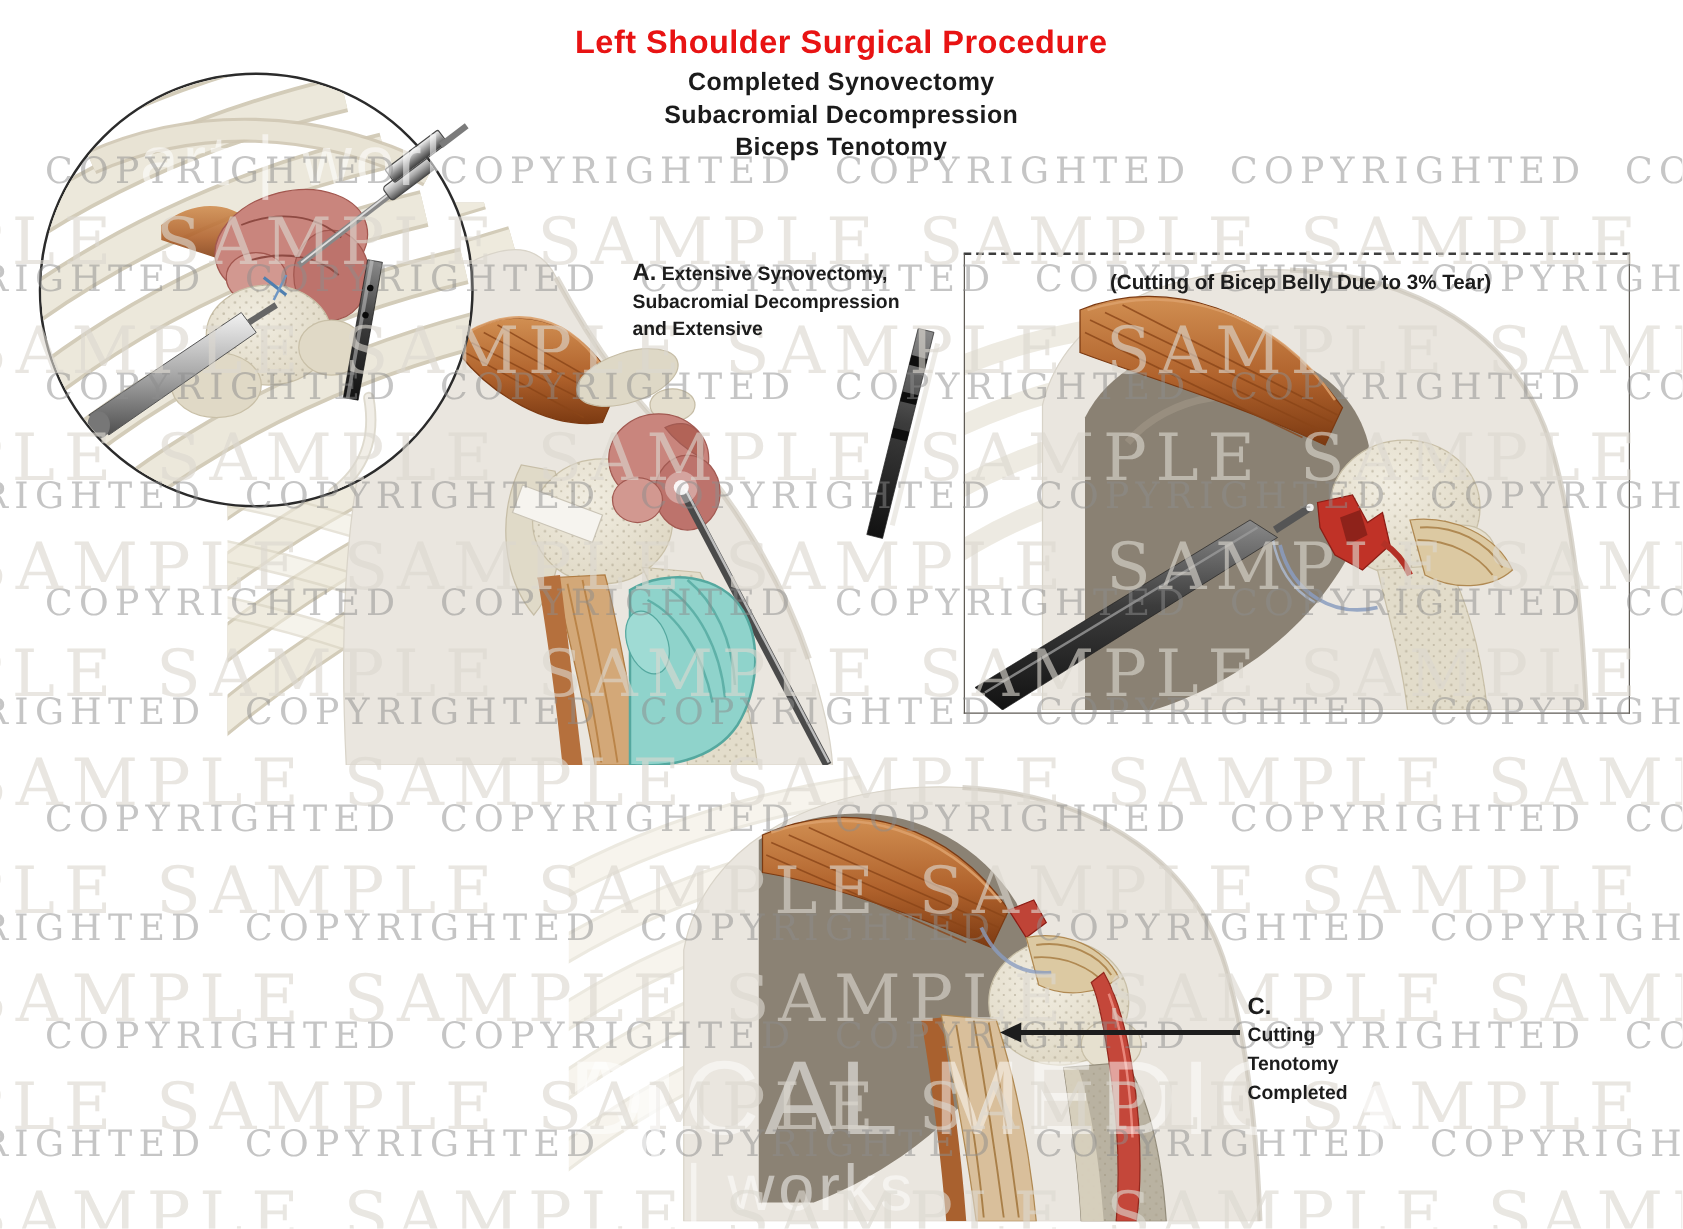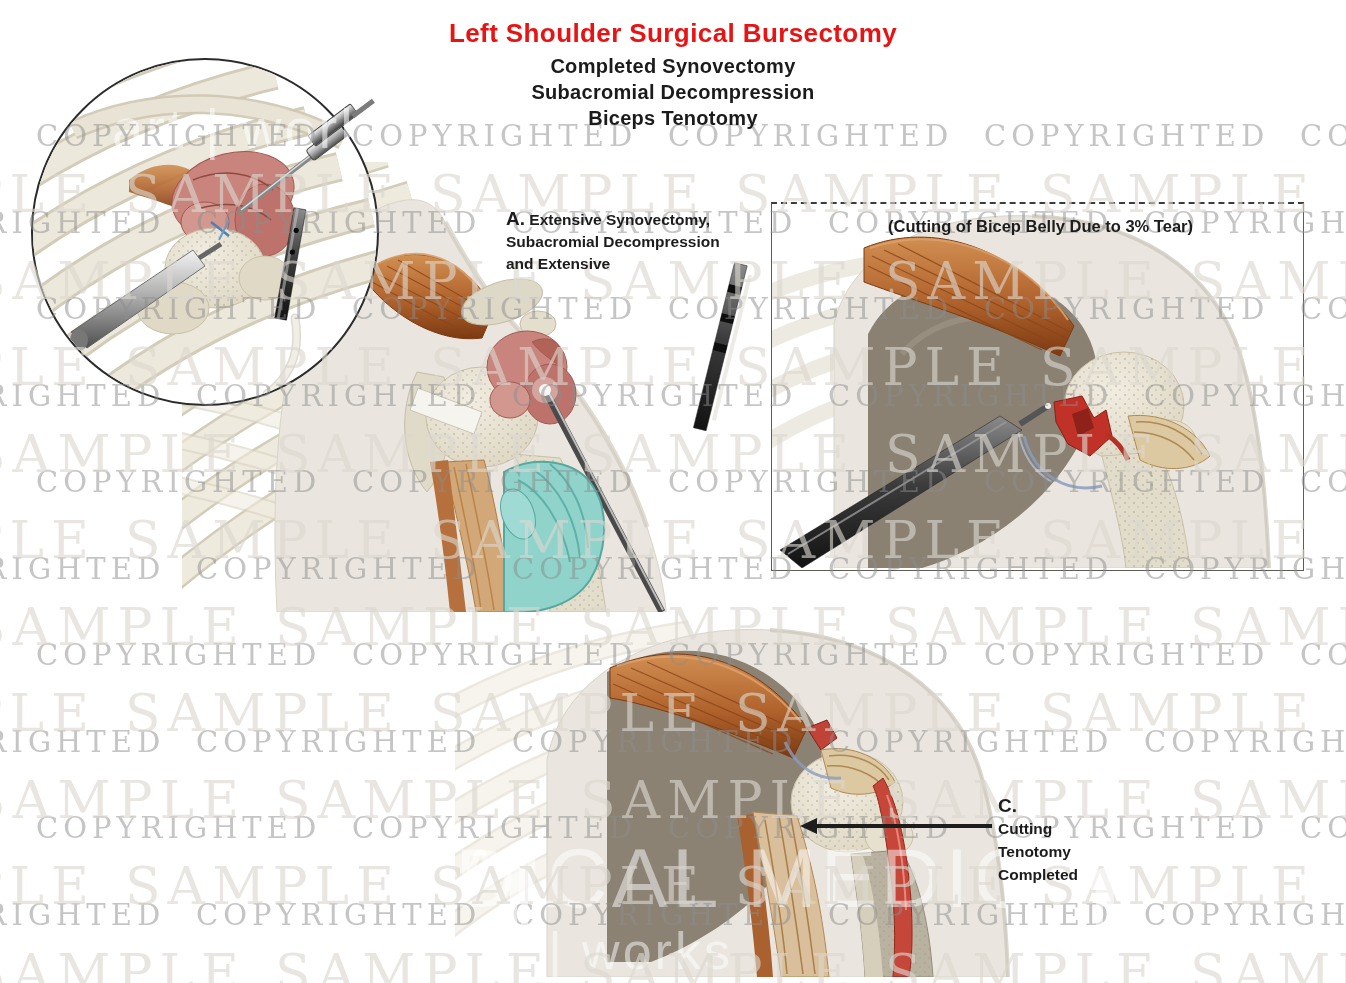--- a/index.html
+++ b/index.html
@@ -454,21 +454,21 @@
     <span class="wm" style="left: 1040px; top: 860px; font-size: 52px; letter-spacing: 7px; color: rgb(220, 216, 208); opacity: 0.62;">SAMPLE</span>
     <span class="wm" style="left: 1345px; top: 860px; font-size: 52px; letter-spacing: 7px; color: rgb(220, 216, 208); opacity: 0.62;">SAMPLE</span>
     <span class="wm" style="left: -30px; top: 946.5px; font-size: 52px; letter-spacing: 7px; color: rgb(220, 216, 208); opacity: 0.62;">SAMPLE</span>
     <span class="wm" style="left: 275px; top: 946.5px; font-size: 52px; letter-spacing: 7px; color: rgb(220, 216, 208); opacity: 0.62;">SAMPLE</span>
     <span class="wm" style="left: 580px; top: 946.5px; font-size: 52px; letter-spacing: 7px; color: rgb(220, 216, 208); opacity: 0.62;">SAMPLE</span>
     <span class="wm" style="left: 885px; top: 946.5px; font-size: 52px; letter-spacing: 7px; color: rgb(220, 216, 208); opacity: 0.62;">SAMPLE</span>
     <span class="wm" style="left: 1190px; top: 946.5px; font-size: 52px; letter-spacing: 7px; color: rgb(220, 216, 208); opacity: 0.62;">SAMPLE</span>
   </div>
 
 <div class="heading">
-  <div class="title">Left Shoulder Surgical Bursectomy</div>
+  <div class="title">Left Shoulder Surgical Procedure</div>
   <div class="subtitles">
     <div class="subtitle">Completed Synovectomy</div>
     <div class="subtitle">Subacromial Decompression</div>
     <div class="subtitle">Biceps Tenotomy</div>
   </div>
 </div>
 
 <div class="plabel plabel-a">
   <div><span class="pletter">A.</span>
     <span>Extensive Synovectomy,</span></div>

